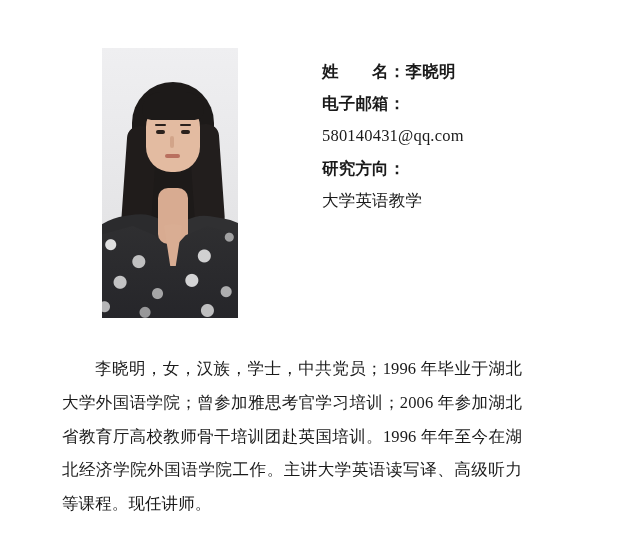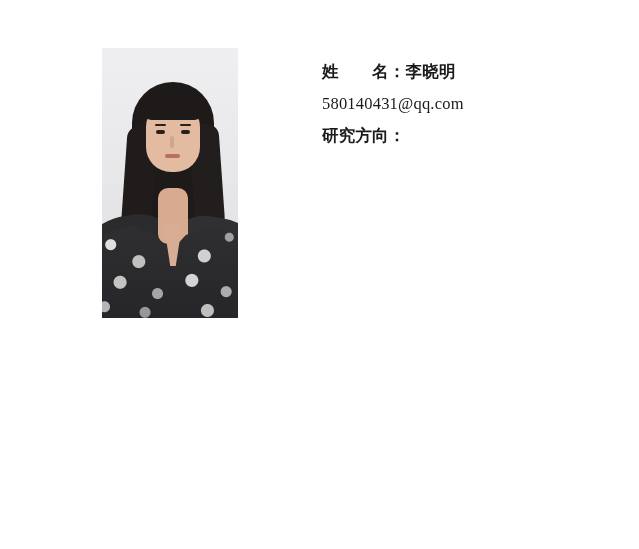--- a/index.html
+++ b/index.html
@@ -247,20 +247,23 @@
         <div class="ph-brow-r"></div>
         <div class="ph-eye-l"></div>
         <div class="ph-eye-r"></div>
         <div class="ph-nose"></div>
         <div class="ph-mouth"></div>
       </div>
     </div>
 
     <div class="info">
       <div class="info-line bold">姓　　名：李晓明</div>
+      <div class="info-line bold">电子邮箱：</div>
       <div class="info-line email">580140431@qq.com</div>
       <div class="info-line bold">研究方向：</div>
+      <div class="info-line">大学英语教学</div>
     </div>
 
   </div>
 
+  <div class="bio">李晓明，女，汉族，学士，中共党员；1996 年毕业于湖北大学外国语学院；曾参加雅思考官学习培训；2006 年参加湖北省教育厅高校教师骨干培训团赴英国培训。1996 年年至今在湖北经济学院外国语学院工作。主讲大学英语读写译、高级听力等课程。现任讲师。</div>
 
 </div>
 
 </body></html>

